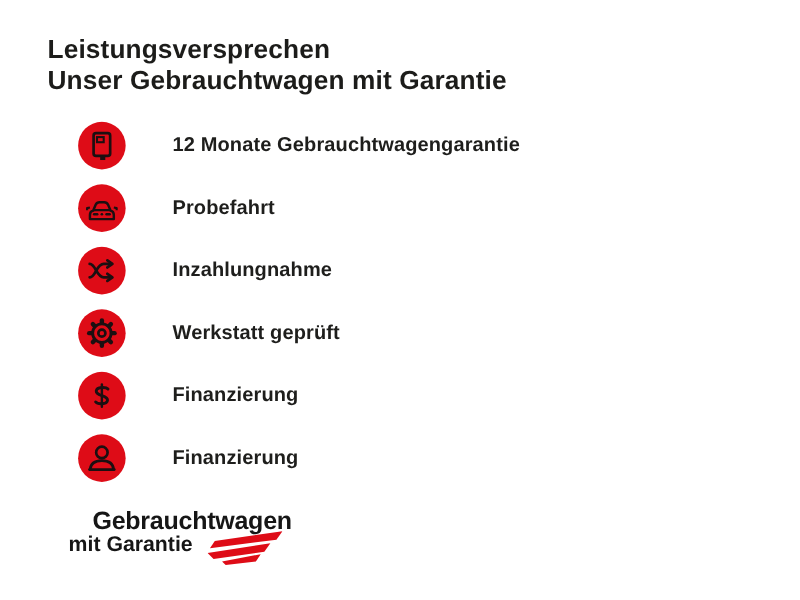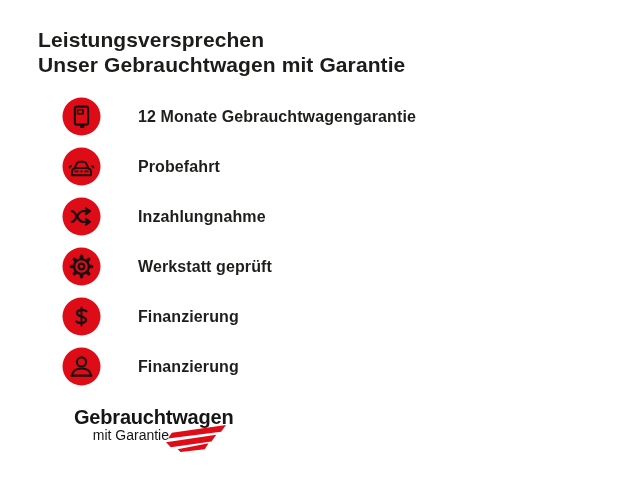--- a/index.html
+++ b/index.html
@@ -32,22 +32,22 @@
     font-size: 16px; font-weight: 700; color: #1e1e1c;
     white-space: nowrap; letter-spacing: 0.1px;
   }
 
   .logo { position: absolute; left: 40px; top: 406px; width: 150px; }
   .logo-line1 {
     font-size: 20px; font-weight: 700; color: #161616;
     letter-spacing: -0.2px; white-space: nowrap; line-height: 22px; margin-left: 34px;
   }
   .logo-line2 {
-    font-size: 14px; font-weight: 400; color: #161616;
-    text-align: right; padding-right: 21px; line-height: 15px;
+    font-size: 17px; font-weight: 700; color: #161616;
+    text-align: center; padding-right: 21px; line-height: 15px;
     white-space: nowrap;
   }
   .logo-swoosh { position: absolute; left: 166px; top: 424px; width: 60px; height: 29px; }
   .logo-swoosh svg { display: block; width: 60px; height: 29px; }
 </style>
 </head>
 <body>
 
 <div class="stage">
 

